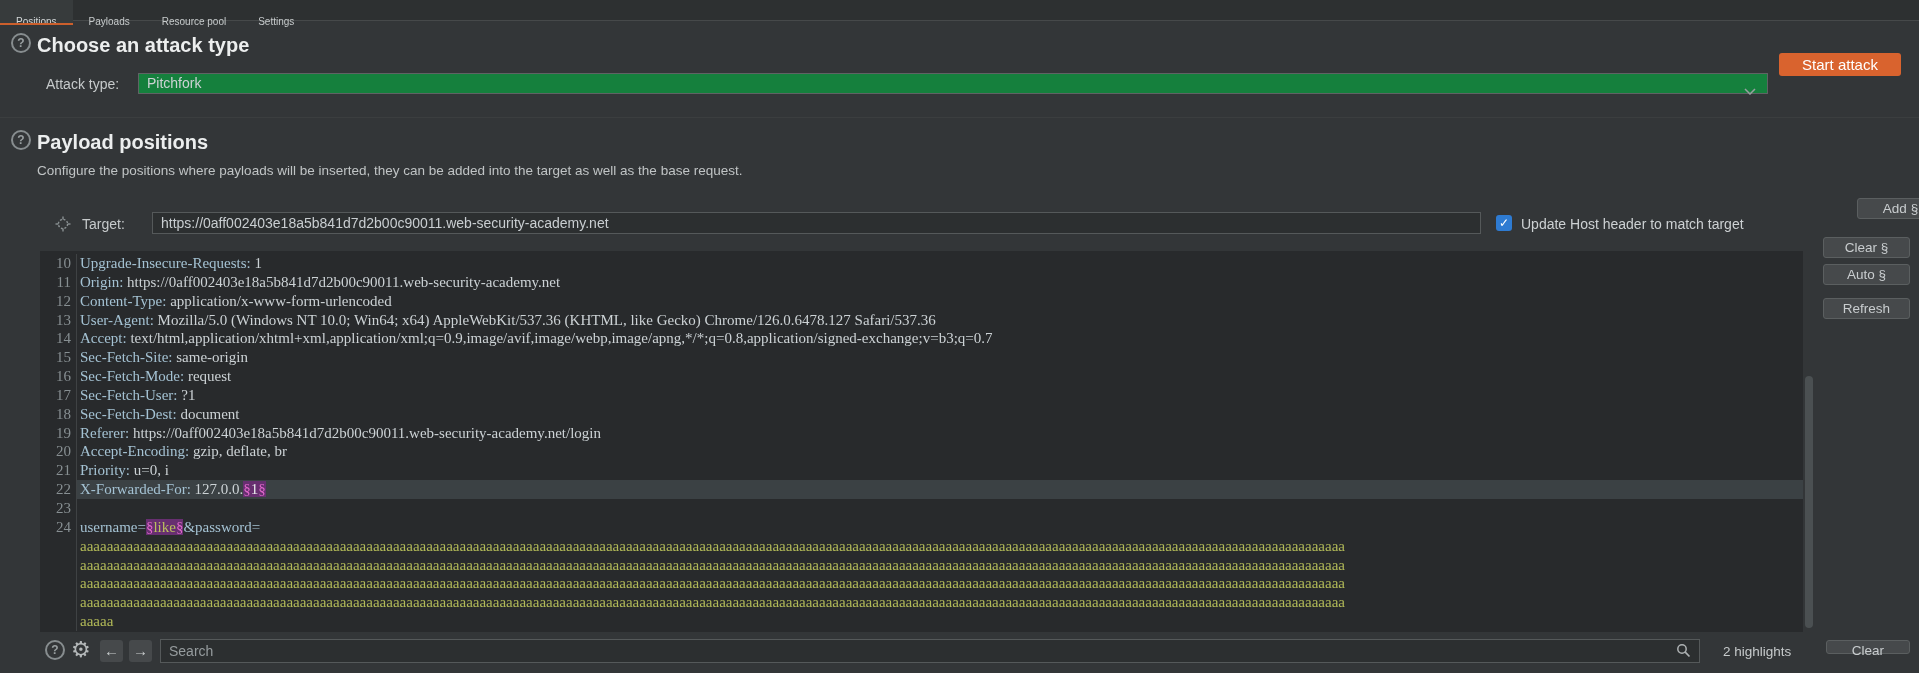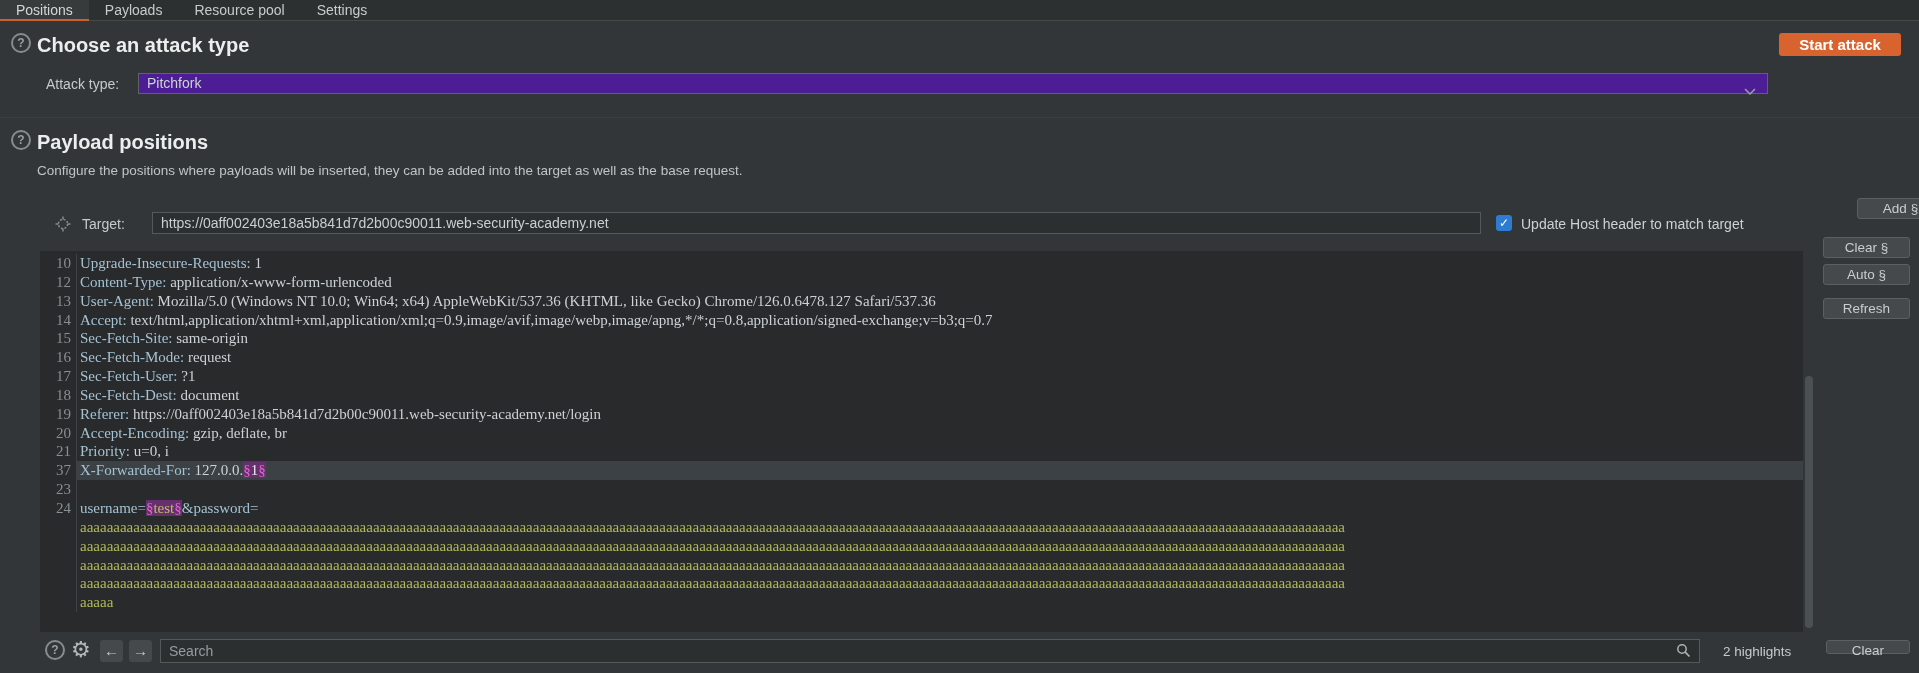--- a/index.html
+++ b/index.html
@@ -1,33 +1,33 @@
 <!DOCTYPE html>
 <html><head>
 <meta charset="utf-8">
 <style>
   html,body{margin:0;padding:0;}
   body{width:1919px;height:673px;background:#333638;font-family:"Liberation Sans",sans-serif;position:relative;overflow:hidden;}
   .abs{position:absolute;}
 
   
   .tabbar{position:absolute;top:0;left:0;width:1919px;height:20px;background:#2d3031;border-bottom:1px solid #46494a;display:flex;}
-  .tab{padding:0 16px;font-size:14px;color:#c7cbcc;line-height:20px;position:relative;cursor:default;}
+  .tab{padding:12px 16px;font-size:10px;color:#c7cbcc;line-height:20px;position:relative;cursor:default;}
   .tab.active{background:#373b3c;color:#d3d7d8;}
   .tab.active::after{content:"";position:absolute;left:0;right:0;bottom:-1px;height:2px;background:#cc5f2c;}
 
   
   .help-circle{width:20px;height:20px;box-sizing:border-box;border:2px solid #878d8f;border-radius:50%;color:#9aa0a2;font-size:12px;font-weight:bold;text-align:center;line-height:16px;}
   .sec-title{font-size:20px;font-weight:bold;color:#eceeee;}
   .sec-desc{font-size:13.5px;color:#c0c4c5;}
   .lbl{font-size:14px;color:#c6cacb;}
 
-  .btn-orange{background:#d9632e;border-radius:3px;color:#ffffff;font-size:15px;font-weight:bold;text-align:center;line-height:23px;cursor:pointer;}
+  .btn-orange{background:#d9632e;border-radius:3px;color:#ffffff;font-size:15px;font-weight:normal;text-align:center;line-height:23px;cursor:pointer;margin-top:20px;}
 
-  .dropdown{box-sizing:border-box;background:#4c1d95;border:1px solid #5f6364;color:#cdd2d4;font-size:14px;line-height:19px;padding-left:8px;}
+  .dropdown{box-sizing:border-box;background:#15803d;border:1px solid #5f6364;color:#cdd2d4;font-size:14px;line-height:19px;padding-left:8px;}
   .chev{position:absolute;right:11px;top:7px;}
 
   .divider{position:absolute;left:0;width:1919px;height:1px;background:#3b3e3f;}
 
   .txt-input{box-sizing:border-box;background:#2c2f30;border:1px solid #55595a;color:#c9ced1;font-size:14px;padding:0 28px 0 8px;outline:none;font-family:"Liberation Sans",sans-serif;}
   .txt-input::placeholder{color:#969c9e;}
 
   .checkbox{width:16px;height:16px;background:#2e7bd2;border-radius:3px;color:#fff;font-size:12px;line-height:16px;text-align:center;cursor:pointer;}
 
   .side-btn{box-sizing:border-box;width:87px;height:21px;background:#46494b;border:1px solid #5b5f60;border-radius:3px;color:#c9cdcf;font-size:13.5px;text-align:center;line-height:19px;cursor:pointer;}
@@ -99,33 +99,34 @@
 
 <div id="side-btns">
     <div class="abs side-btn" style="left: 1857px; top: 198px;">Add §</div>
     <div class="abs side-btn" style="left: 1823px; top: 237px;">Clear §</div>
     <div class="abs side-btn" style="left: 1823px; top: 264px;">Auto §</div>
     <div class="abs side-btn" style="left: 1823px; top: 298px;">Refresh</div>
   </div>
 
 <div class="editor" id="ed-rows">
     <div class="ed-row"><div class="ed-num">10</div><div class="ed-text"><span class="sg-n">Upgrade-Insecure-Requests:</span><span class="sg-v"> 1</span></div></div>
+    <div class="ed-row"><div class="ed-num">11</div><div class="ed-text"><span class="sg-n">Origin:</span><span class="sg-v"> https://0aff002403e18a5b841d7d2b00c90011.web-security-academy.net</span></div></div>
     <div class="ed-row"><div class="ed-num">12</div><div class="ed-text"><span class="sg-n">Content-Type:</span><span class="sg-v"> application/x-www-form-urlencoded</span></div></div>
     <div class="ed-row"><div class="ed-num">13</div><div class="ed-text"><span class="sg-n">User-Agent:</span><span class="sg-v"> Mozilla/5.0 (Windows NT 10.0; Win64; x64) AppleWebKit/537.36 (KHTML, like Gecko) Chrome/126.0.6478.127 Safari/537.36</span></div></div>
     <div class="ed-row"><div class="ed-num">14</div><div class="ed-text"><span class="sg-n">Accept:</span><span class="sg-v"> text/html,application/xhtml+xml,application/xml;q=0.9,image/avif,image/webp,image/apng,*/*;q=0.8,application/signed-exchange;v=b3;q=0.7</span></div></div>
     <div class="ed-row"><div class="ed-num">15</div><div class="ed-text"><span class="sg-n">Sec-Fetch-Site:</span><span class="sg-v"> same-origin</span></div></div>
     <div class="ed-row"><div class="ed-num">16</div><div class="ed-text"><span class="sg-n">Sec-Fetch-Mode:</span><span class="sg-v"> request</span></div></div>
     <div class="ed-row"><div class="ed-num">17</div><div class="ed-text"><span class="sg-n">Sec-Fetch-User:</span><span class="sg-v"> ?1</span></div></div>
     <div class="ed-row"><div class="ed-num">18</div><div class="ed-text"><span class="sg-n">Sec-Fetch-Dest:</span><span class="sg-v"> document</span></div></div>
     <div class="ed-row"><div class="ed-num">19</div><div class="ed-text"><span class="sg-n">Referer:</span><span class="sg-v"> https://0aff002403e18a5b841d7d2b00c90011.web-security-academy.net/login</span></div></div>
     <div class="ed-row"><div class="ed-num">20</div><div class="ed-text"><span class="sg-n">Accept-Encoding:</span><span class="sg-v"> gzip, deflate, br</span></div></div>
     <div class="ed-row"><div class="ed-num">21</div><div class="ed-text"><span class="sg-n">Priority:</span><span class="sg-v"> u=0, i</span></div></div>
-    <div class="ed-row cur"><div class="ed-num">37</div><div class="ed-text"><span class="sg-n">X-Forwarded-For:</span><span class="sg-v"> 127.0.0.</span><span class="sg-m">§</span><span class="sg-w">1</span><span class="sg-m">§</span></div></div>
+    <div class="ed-row cur"><div class="ed-num">22</div><div class="ed-text"><span class="sg-n">X-Forwarded-For:</span><span class="sg-v"> 127.0.0.</span><span class="sg-m">§</span><span class="sg-w">1</span><span class="sg-m">§</span></div></div>
     <div class="ed-row"><div class="ed-num">23</div><div class="ed-text"></div></div>
-    <div class="ed-row"><div class="ed-num">24</div><div class="ed-text"><span class="sg-n">username=</span><span class="sg-m">§</span><span class="sg-p">test</span><span class="sg-m">§</span><span class="sg-n">&amp;password=</span></div></div>
+    <div class="ed-row"><div class="ed-num">24</div><div class="ed-text"><span class="sg-n">username=</span><span class="sg-m">§</span><span class="sg-p">like</span><span class="sg-m">§</span><span class="sg-n">&amp;password=</span></div></div>
     <div class="ed-row"><div class="ed-num"></div><div class="ed-text"><span class="sg-a">aaaaaaaaaaaaaaaaaaaaaaaaaaaaaaaaaaaaaaaaaaaaaaaaaaaaaaaaaaaaaaaaaaaaaaaaaaaaaaaaaaaaaaaaaaaaaaaaaaaaaaaaaaaaaaaaaaaaaaaaaaaaaaaaaaaaaaaaaaaaaaaaaaaaaaaaaaaaaaaaaaaaaaaaaaaaaaaaaaaaaaaaaaaaaa</span></div></div>
     <div class="ed-row"><div class="ed-num"></div><div class="ed-text"><span class="sg-a">aaaaaaaaaaaaaaaaaaaaaaaaaaaaaaaaaaaaaaaaaaaaaaaaaaaaaaaaaaaaaaaaaaaaaaaaaaaaaaaaaaaaaaaaaaaaaaaaaaaaaaaaaaaaaaaaaaaaaaaaaaaaaaaaaaaaaaaaaaaaaaaaaaaaaaaaaaaaaaaaaaaaaaaaaaaaaaaaaaaaaaaaaaaaaa</span></div></div>
     <div class="ed-row"><div class="ed-num"></div><div class="ed-text"><span class="sg-a">aaaaaaaaaaaaaaaaaaaaaaaaaaaaaaaaaaaaaaaaaaaaaaaaaaaaaaaaaaaaaaaaaaaaaaaaaaaaaaaaaaaaaaaaaaaaaaaaaaaaaaaaaaaaaaaaaaaaaaaaaaaaaaaaaaaaaaaaaaaaaaaaaaaaaaaaaaaaaaaaaaaaaaaaaaaaaaaaaaaaaaaaaaaaaa</span></div></div>
     <div class="ed-row"><div class="ed-num"></div><div class="ed-text"><span class="sg-a">aaaaaaaaaaaaaaaaaaaaaaaaaaaaaaaaaaaaaaaaaaaaaaaaaaaaaaaaaaaaaaaaaaaaaaaaaaaaaaaaaaaaaaaaaaaaaaaaaaaaaaaaaaaaaaaaaaaaaaaaaaaaaaaaaaaaaaaaaaaaaaaaaaaaaaaaaaaaaaaaaaaaaaaaaaaaaaaaaaaaaaaaaaaaaa</span></div></div>
     <div class="ed-row"><div class="ed-num"></div><div class="ed-text"><span class="sg-a">aaaaa</span></div></div>
   </div>
 <div class="vscroll">
   <div class="vthumb"></div>
 </div>
 

